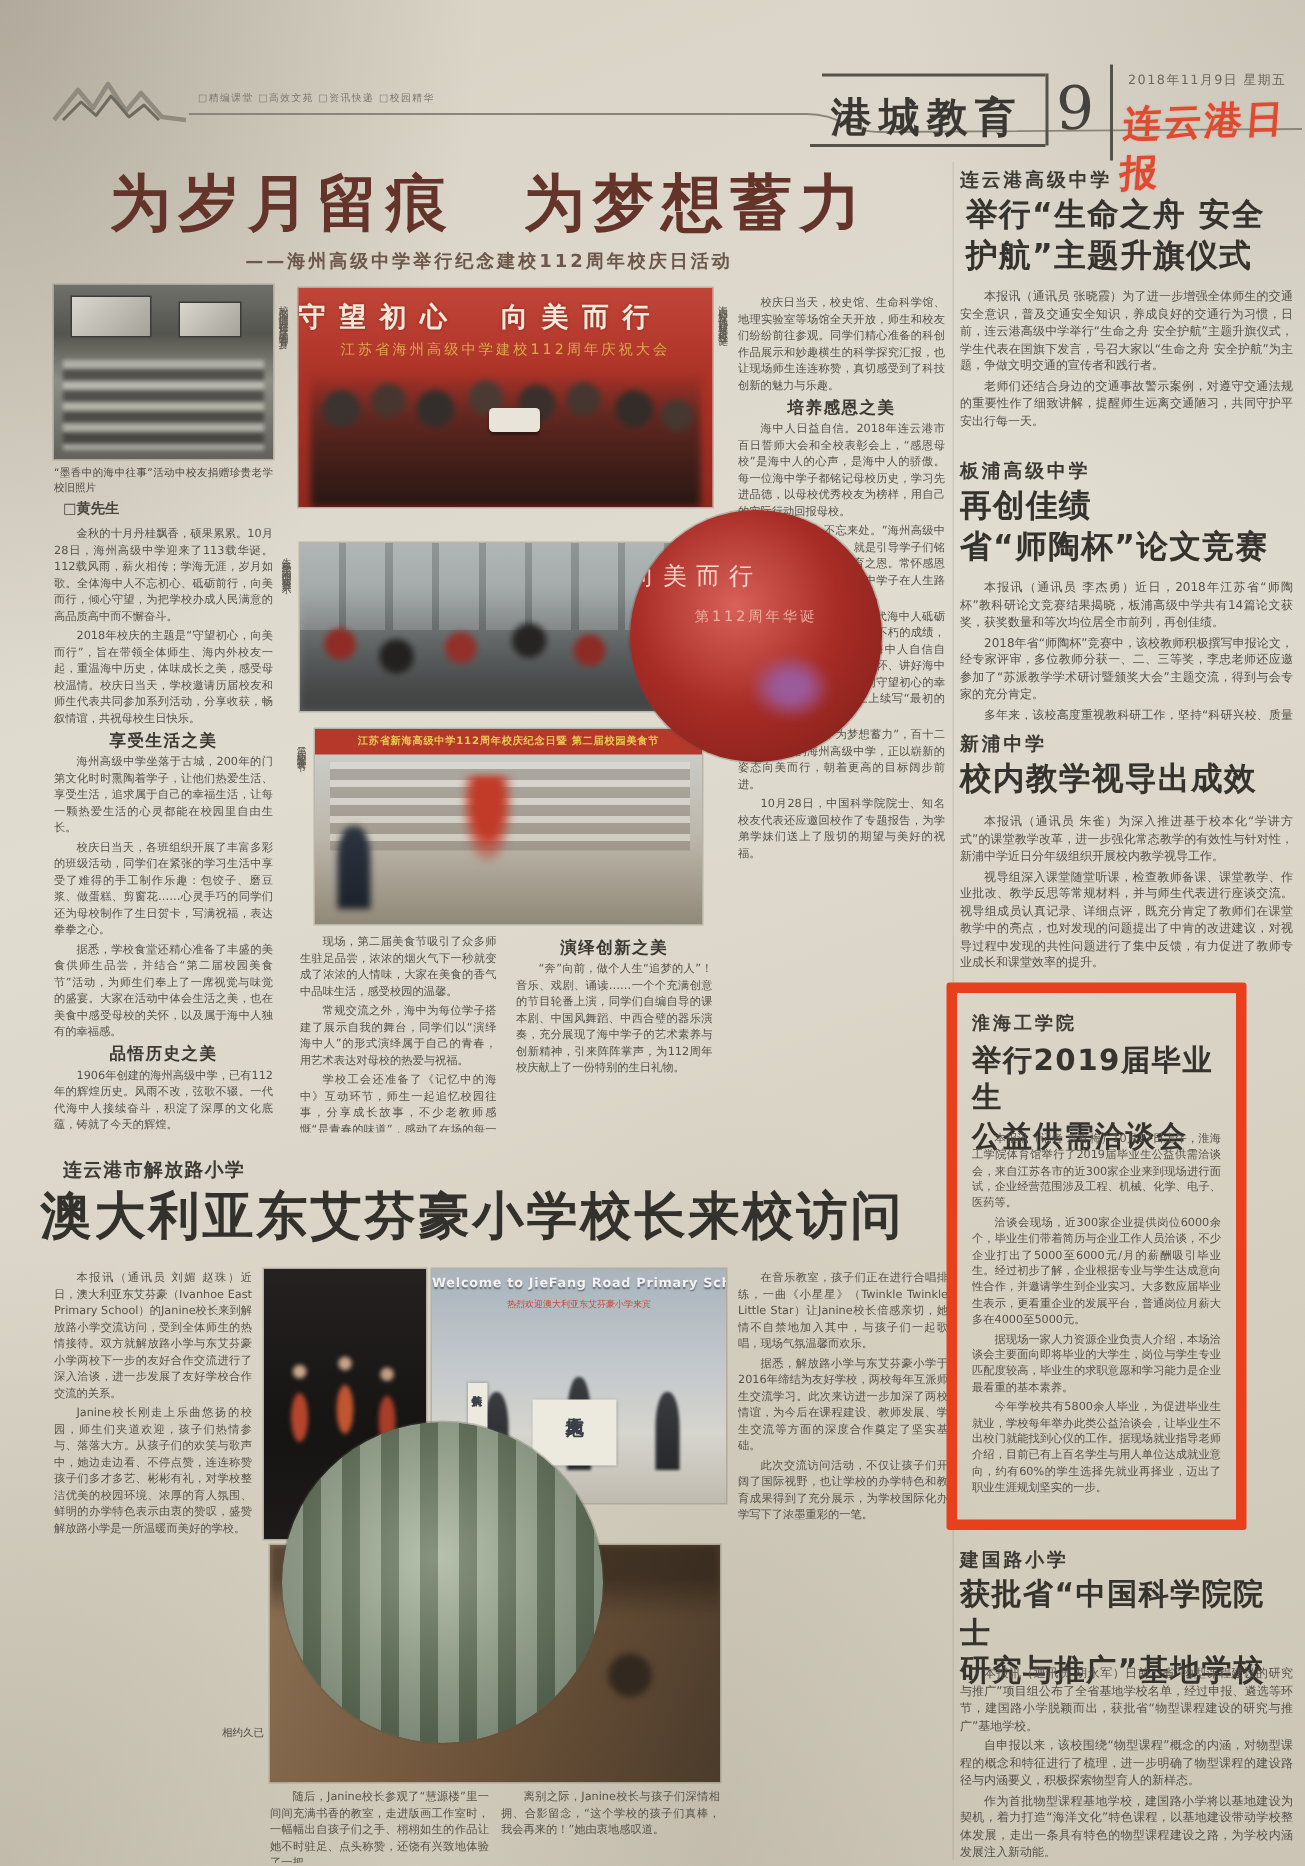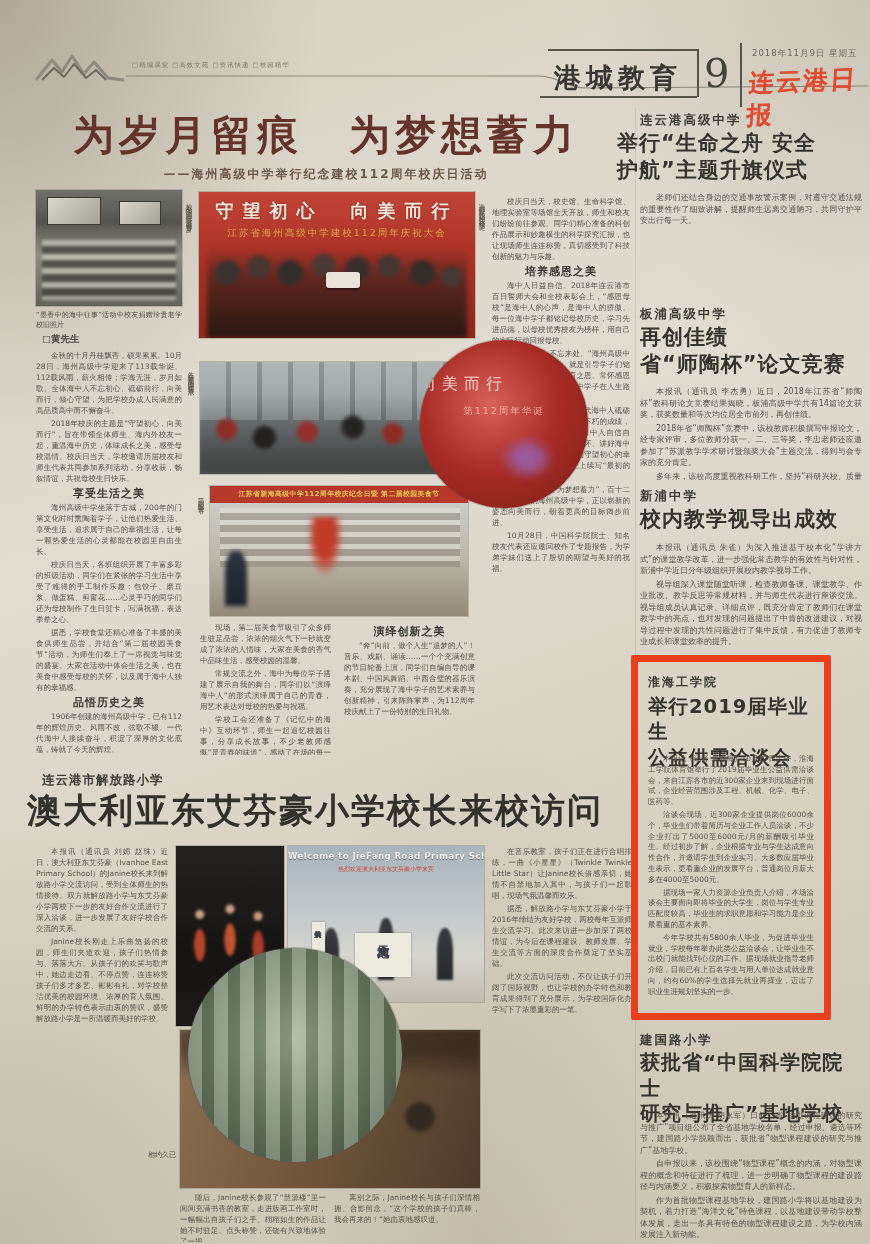--- a/index.html
+++ b/index.html
@@ -31,21 +31,21 @@
   
   .main-headline{position:absolute;width:592px;text-align:center;font-size:41px;font-weight:bold;color:#64342a;letter-spacing:5px;}
   .main-subhead{position:absolute;width:592px;text-align:center;font-size:12px;font-weight:bold;color:#6d574a;letter-spacing:2px;}
   .byline{position:absolute;font-size:9.5px;font-weight:bold;color:#4a463f;}
   
   .photo-bw{background:linear-gradient(180deg,#70706b 0%,#55554f 28%,#8e8e85 55%,#62625a 100%);}
   .bw-inset{position:absolute;background:linear-gradient(135deg,#d9d7cd,#a5a399);box-shadow:0 0 0 1px #3c3a36;}
   .bw-rows{position:absolute;left:4%;right:4%;bottom:5%;height:52%;filter:blur(1.5px);
     background:repeating-linear-gradient(180deg,rgba(225,223,214,.55) 0 6px,rgba(55,53,49,.65) 6px 14px);}
   .photo-banner{background:linear-gradient(180deg,#c14537 0%,#ad3227 42%,#8f281e 100%);}
-  .banner-l1{position:relative;margin-top:7px;text-align:center;font-size:18px;font-weight:bold;letter-spacing:9px;color:#f2e7d8;text-shadow:0 0 2px rgba(70,10,5,.5);}
+  .banner-l1{position:relative;margin-top:7px;font-size:18px;font-weight:bold;letter-spacing:9px;color:#f2e7d8;text-shadow:0 0 2px rgba(70,10,5,.5);}
   .banner-l2{position:relative;text-align:center;font-size:9.5px;letter-spacing:2px;color:#e2bd4c;opacity:.85;margin-top:4px;white-space:nowrap;}
   .crowd{position:absolute;left:3%;right:3%;bottom:0;height:62%;filter:blur(2px);
     background:
       radial-gradient(circle at 8% 28%, #3a332f 12px, transparent 13px),
       radial-gradient(circle at 20% 22%, #46362f 11px, transparent 12px),
       radial-gradient(circle at 32% 28%, #332e2b 12px, transparent 13px),
       radial-gradient(circle at 45% 20%, #4a3a33 11px, transparent 12px),
       radial-gradient(circle at 58% 24%, #3a2f2b 12px, transparent 13px),
       radial-gradient(circle at 70% 21%, #453630 11px, transparent 12px),
       radial-gradient(circle at 83% 28%, #332c28 12px, transparent 13px),
@@ -211,25 +211,26 @@
     <p>10月28日，中国科学院院士、知名校友代表还应邀回校作了专题报告，为学弟学妹们送上了殷切的期望与美好的祝福。</p>
   </div>
 
   <div class="circle-photo circle-main" style="left:420px;top:340px;width:168px;height:168px;z-index:5;">
     <div class="circle-flower"></div>
     <div class="cm-l1">向美而行</div>
     <div class="cm-l2">第112周年华诞</div>
   </div>
 
   <div class="kicker" style="left:640px;top:112px;">连云港高级中学</div>
-  <div class="sb-hl" style="left:617px;top:130px;width:222px;">
+  <div class="sb-hl" style="left:644px;top:130px;width:222px;">
     <span style="display:block;">举行“生命之舟 安全</span>
     <span style="display:block;">护航”主题升旗仪式</span>
   </div>
   <div class="sb-body" style="left:640px;top:192px;width:222px;height:108px;">
+    <p>本报讯（通讯员 张晓霞）为了进一步增强全体师生的交通安全意识，普及交通安全知识，养成良好的交通行为习惯，日前，连云港高级中学举行“生命之舟 安全护航”主题升旗仪式，学生代表在国旗下发言，号召大家以“生命之舟 安全护航”为主题，争做文明交通的宣传者和践行者。</p>
     <p>老师们还结合身边的交通事故警示案例，对遵守交通法规的重要性作了细致讲解，提醒师生远离交通陋习，共同守护平安出行每一天。</p>
   </div>
 
   <div class="kicker" style="left:640px;top:306px;">板浦高级中学</div>
   <div class="sb-hl" style="left:640px;top:324px;width:222px;">
     <span style="display:block;">再创佳绩</span>
     <span style="display:block;">省“师陶杯”论文竞赛</span>
   </div>
   <div class="sb-body" style="left:640px;top:386px;width:222px;height:94px;">
     <p>本报讯（通讯员 李杰勇）近日，2018年江苏省“师陶杯”教科研论文竞赛结果揭晓，板浦高级中学共有14篇论文获奖，获奖数量和等次均位居全市前列，再创佳绩。</p>

